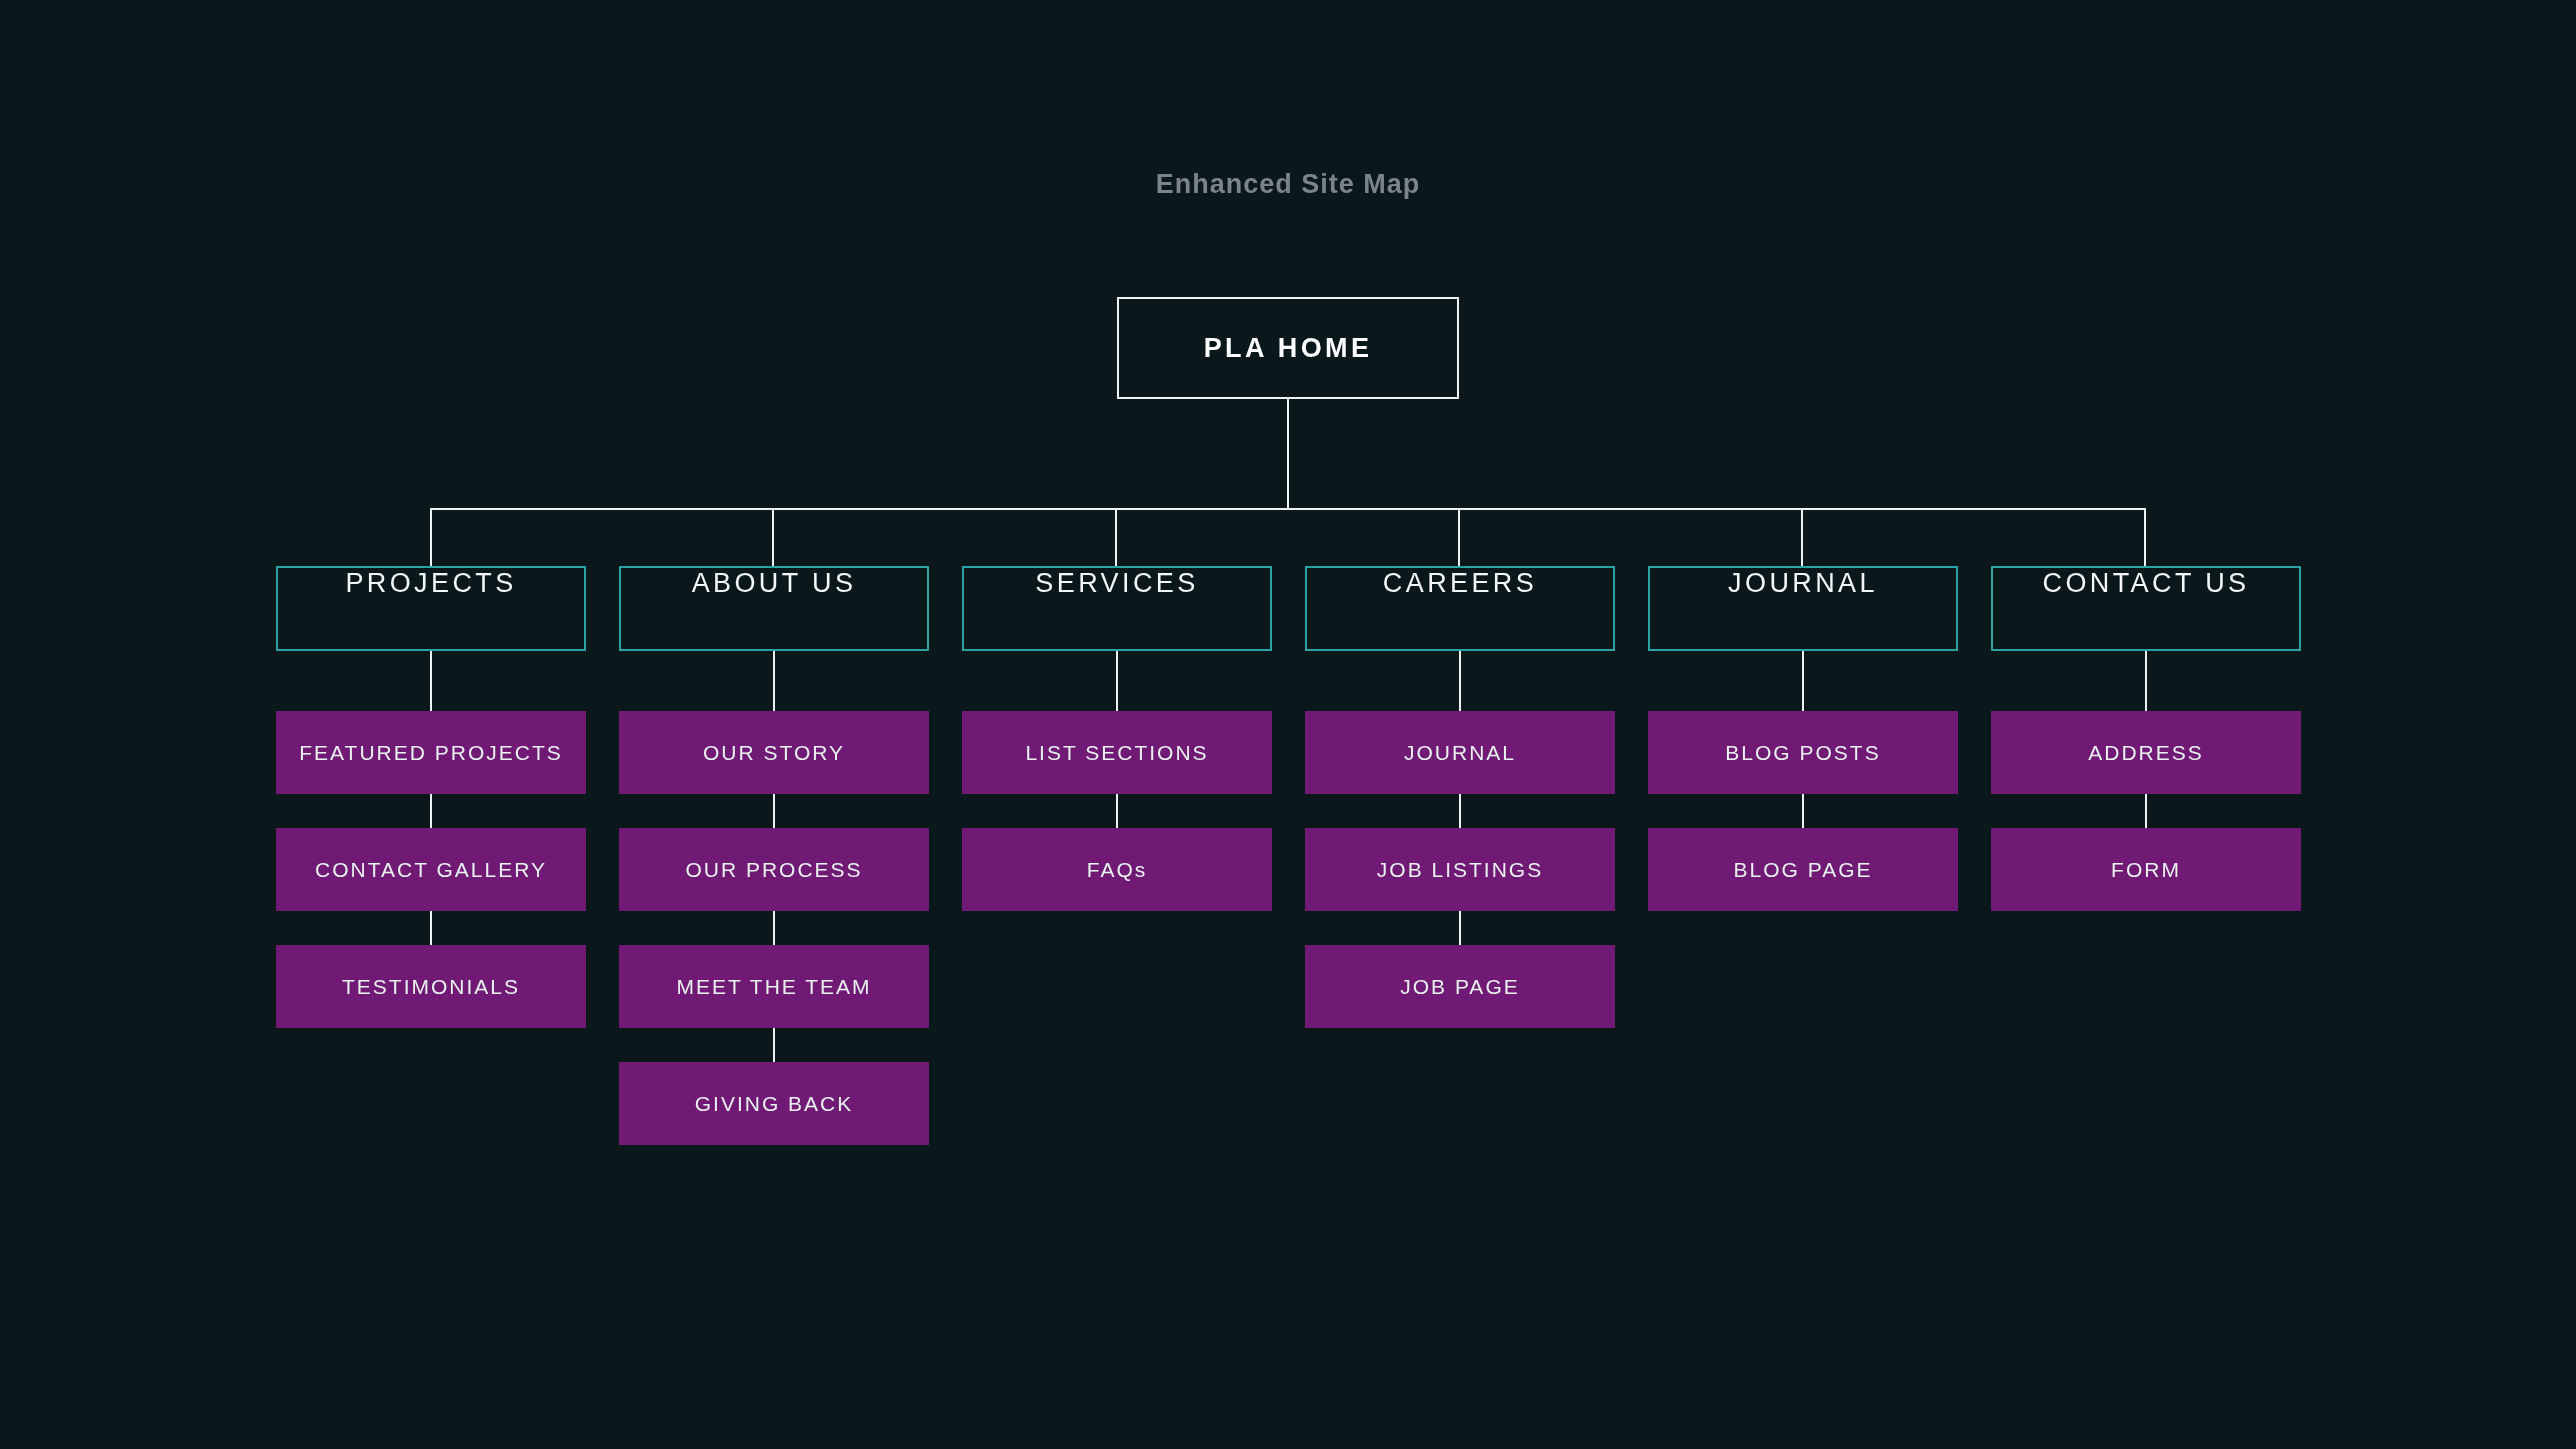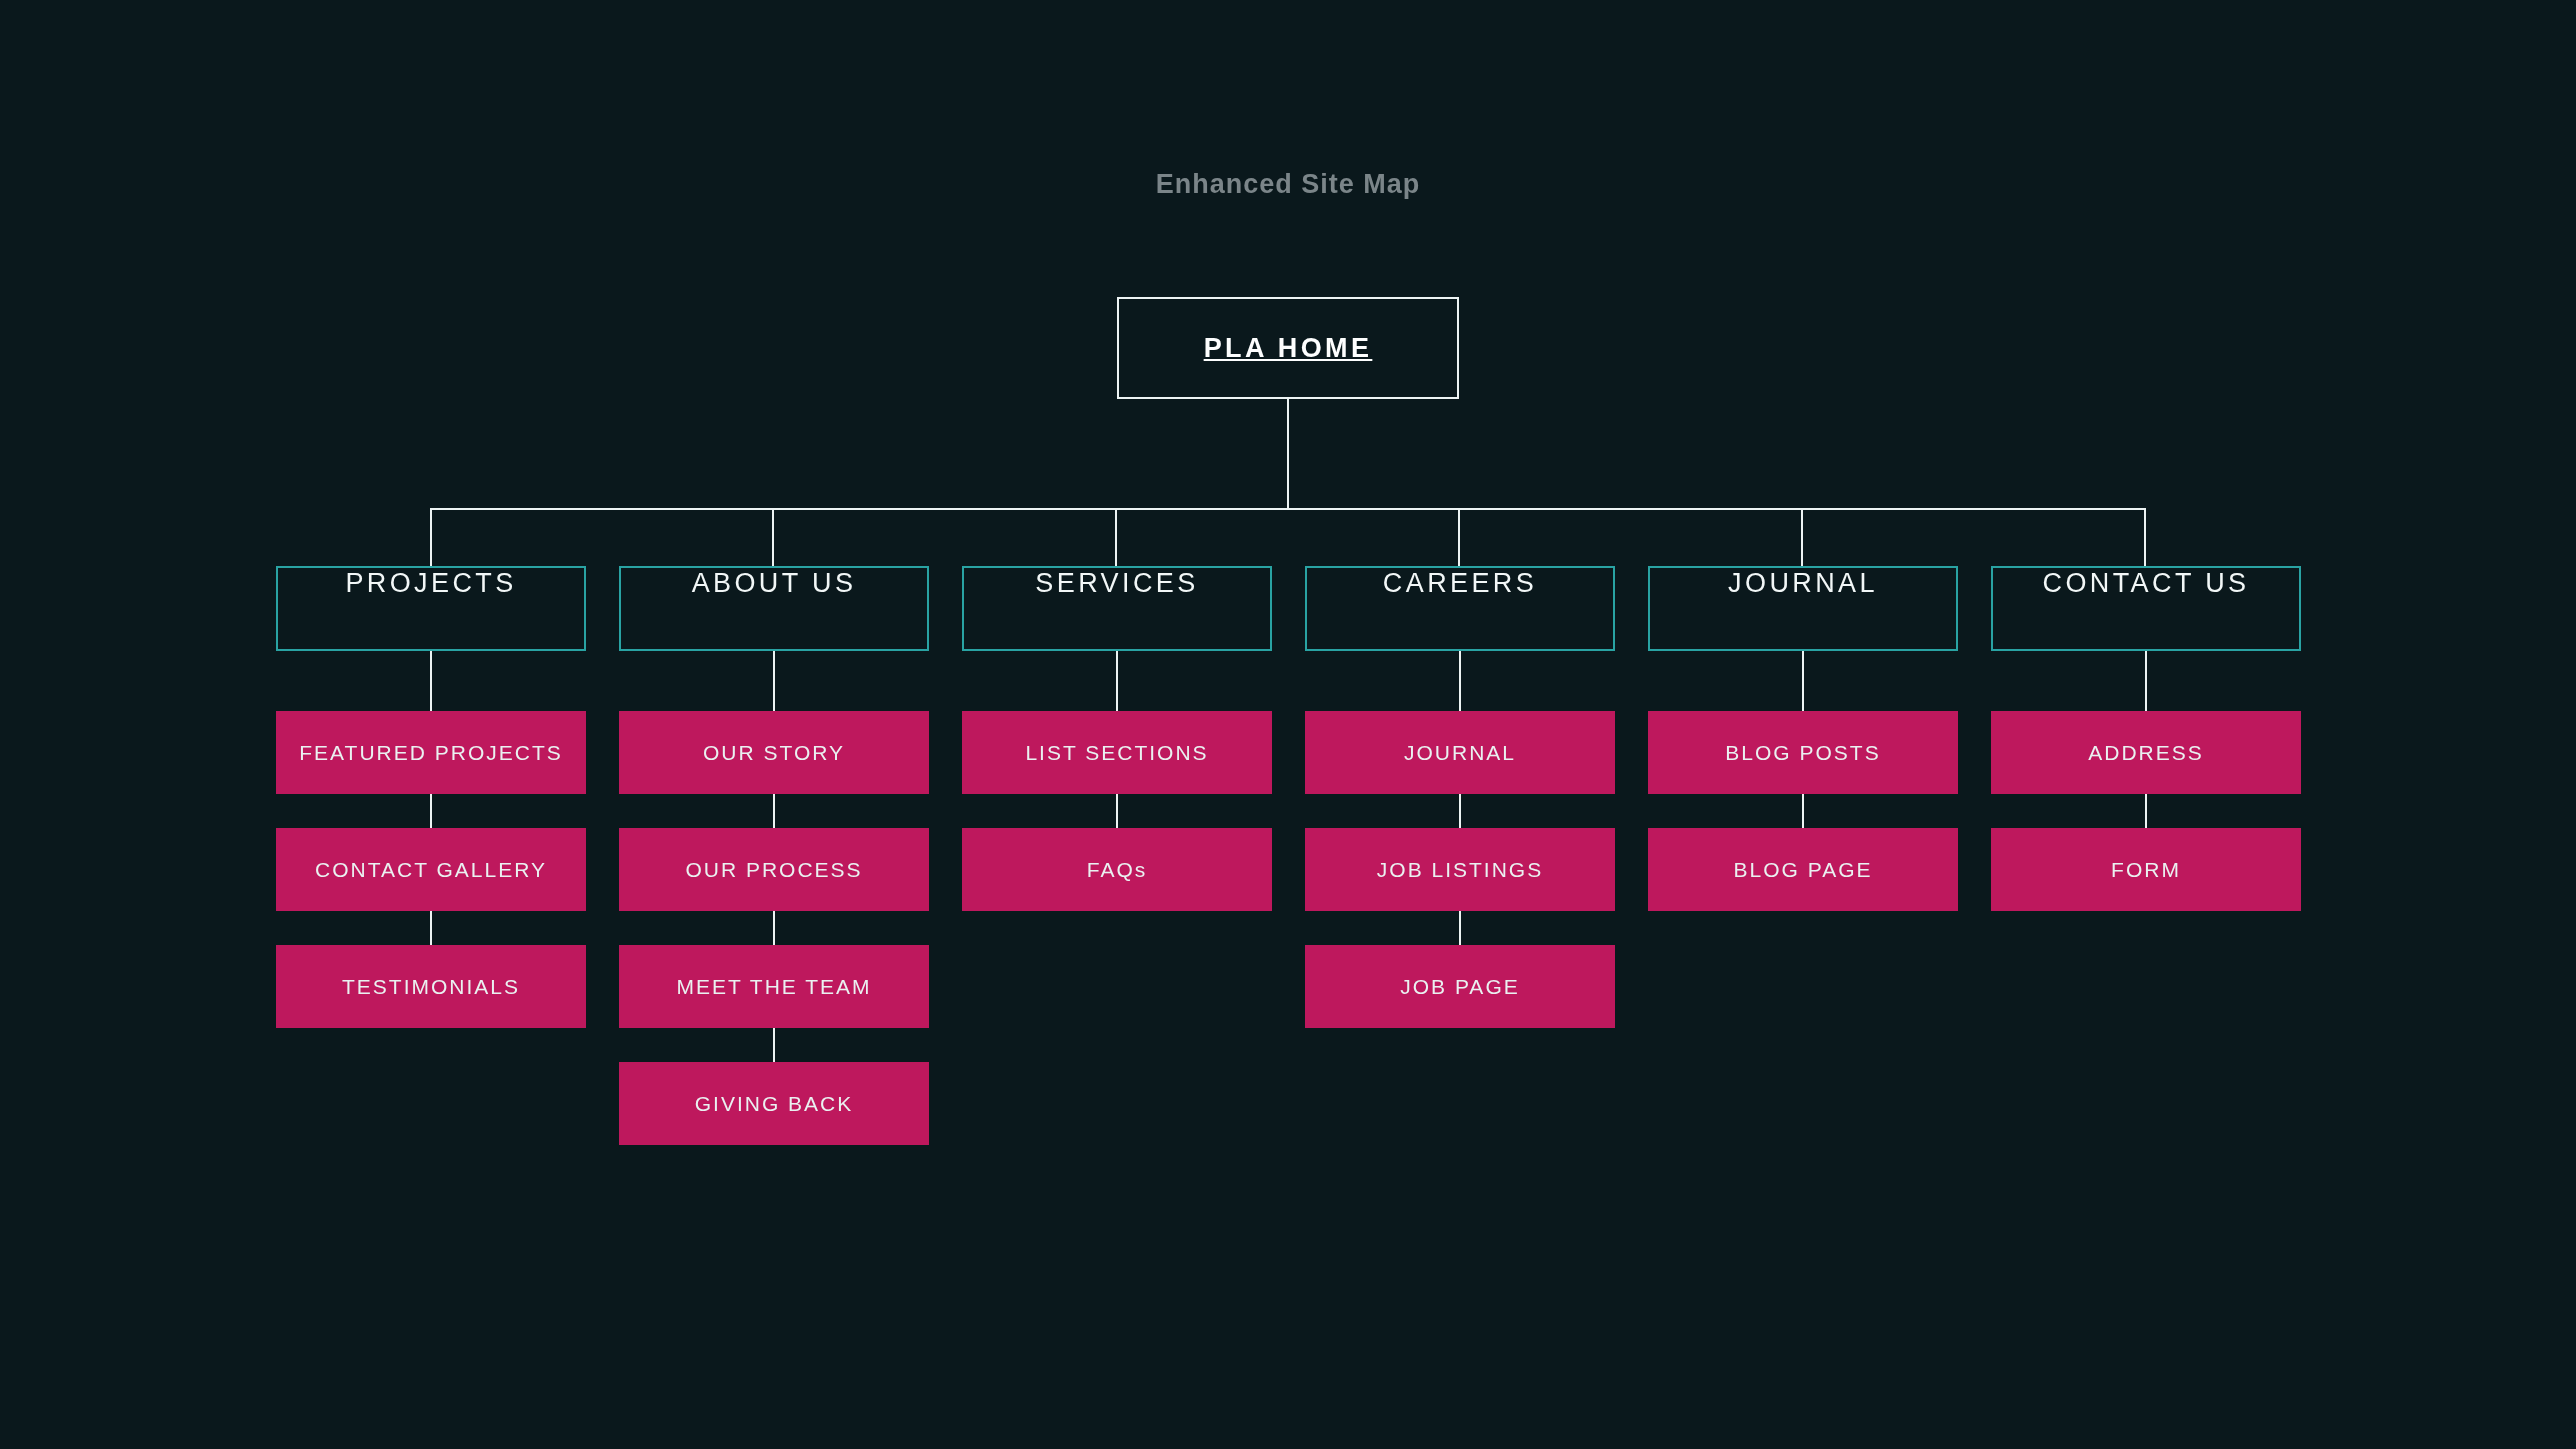--- a/index.html
+++ b/index.html
@@ -41,21 +41,20 @@
     display: flex;
     align-items: center;
     justify-content: center;
   }
   .root-label {
     font-size: 27px;
     font-weight: 700;
     letter-spacing: 3.4px;
     color: #fdfefe;
     white-space: nowrap;
-    text-decoration: underline;
   }
   .conn {
     position: absolute;
     background: #edf3f3;
   }
   .conn.root-drop { left: 1287px; top: 399px; width: 2px; height: 111px; }
   .conn.rail      { left: 430px;  top: 508px; width: 1716px; height: 2px; }
   .conn.drop      { top: 508px; width: 2px; height: 60px; }
   .conn.drop-1 { left: 430px; }
   .conn.drop-2 { left: 772px; }
@@ -91,21 +90,21 @@
   .branch-label {
     font-size: 27px;
     font-weight: 400;
     letter-spacing: 3.4px;
     color: #f2f7f7;
     white-space: nowrap;
   }
   .child-box {
     width: 100%;
     height: 83px;
-    background: #be185d;
+    background: #701a75;
     display: flex;
     align-items: center;
     justify-content: center;
     text-align: right;
   }
   .child-label {
     font-size: 21px;
     font-weight: 400;
     letter-spacing: 2px;
     color: #eaf1f1;

